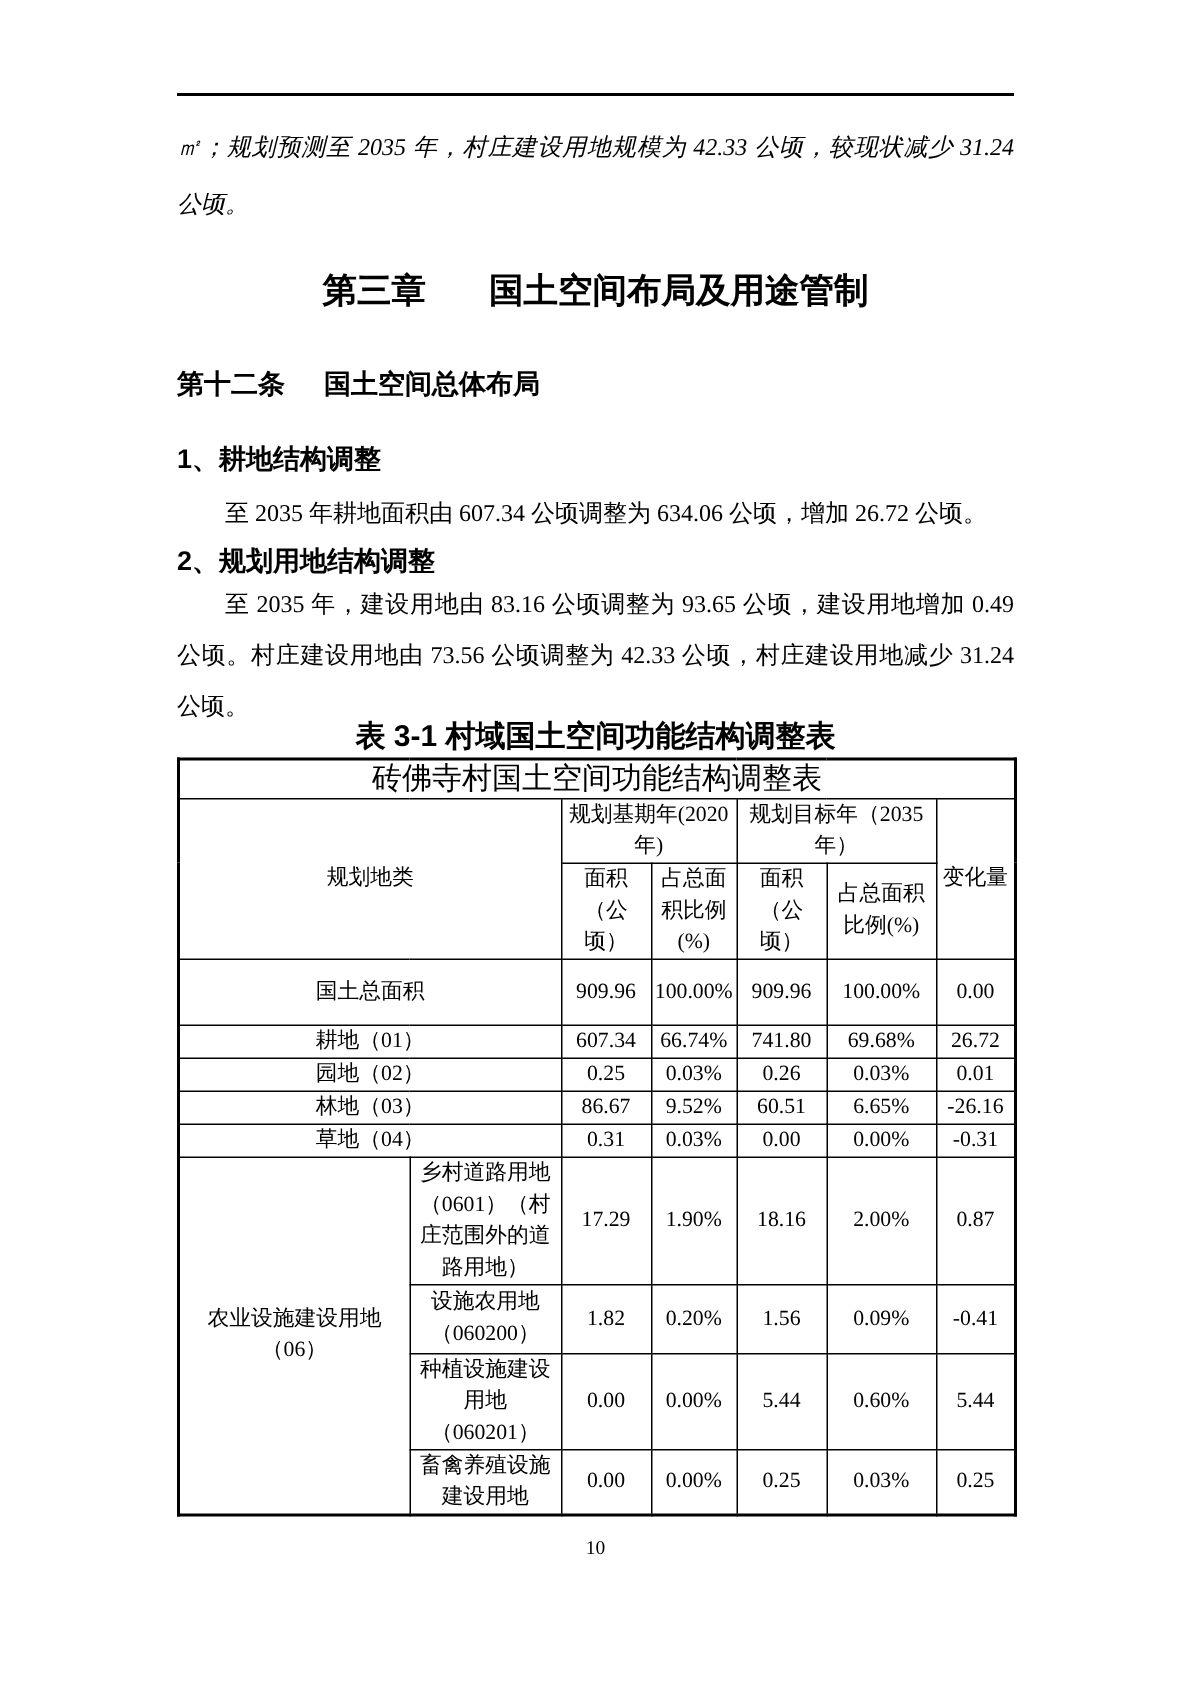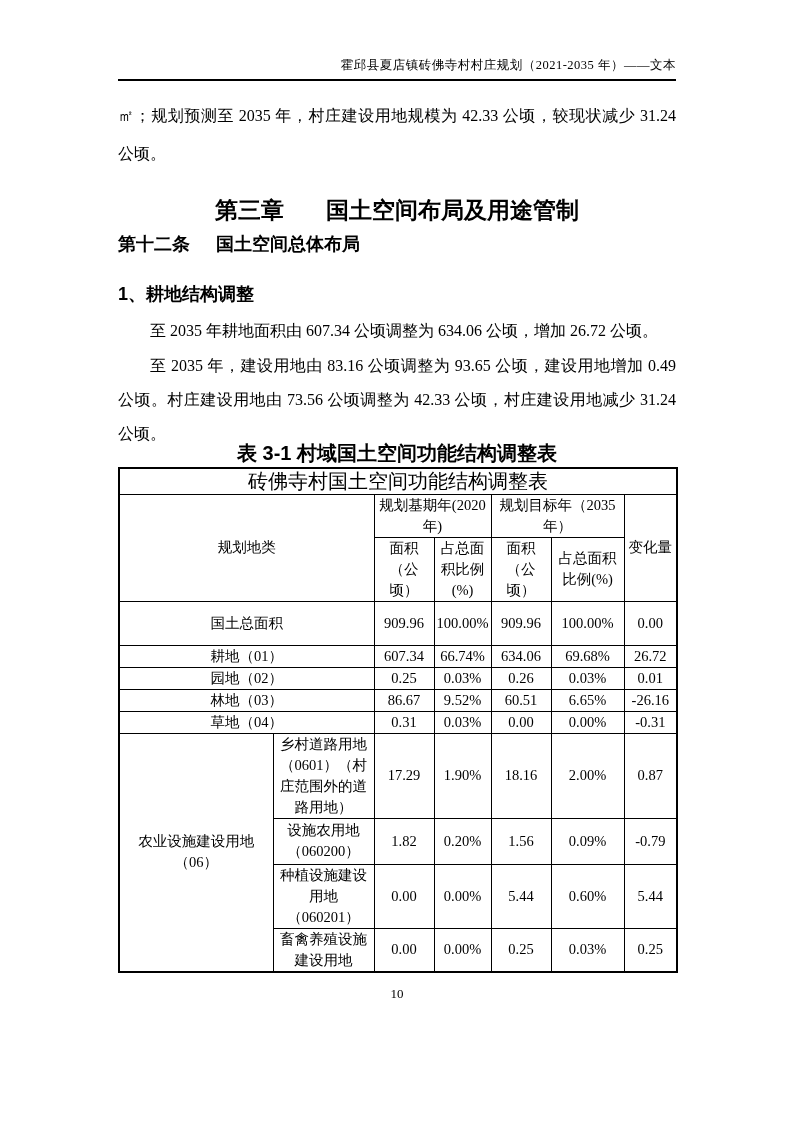--- a/index.html
+++ b/index.html
@@ -16,29 +16,29 @@
   
   .header { padding-top: 57px; }
   .header-text {
     font-size: 12.5px; line-height: 17px; text-align: right;
     letter-spacing: 0.5px;
   }
   .header-rule { border-bottom: 2px solid #000; margin-top: 5px; }
 
   
   .para { font-size: 16px; text-align: justify; }
-  .p-intro { margin-top: 16px; line-height: 38px; }
+  .p-intro { margin-top: 16px; line-height: 38px; font-style: italic; }
   .p-single { margin-top: 7px; line-height: 35px; text-indent: 2em; }
   .p-multi { margin-top: 1px; line-height: 34px; text-indent: 2em; }
 
   
   .hei { font-family: "Liberation Sans", "DejaVu Sans", sans-serif; font-weight: bold; }
   .chapter { margin-top: 19px; font-size: 23px; line-height: 36px; text-align: center; }
   .chapter .num { margin-right: 42px; font-family: Liberation Mono, monospace; }
-  .section { font-size: 18px; line-height: 28px; }
+  .section { margin-top: 29px; font-size: 18px; line-height: 28px; }
   .section .num { margin-right: 26px; }
   .sub-heading { margin-top: 24px; font-size: 18px; line-height: 24px; }
 
   
   .caption { margin: -8px 0 4px 0; font-size: 20px; line-height: 20px; text-align: center; }
 
   
   table.land-table {
     width: 558px;
     border-collapse: collapse;
@@ -66,33 +66,33 @@
 
   
   .page-number { margin-top: 13px; text-align: center; font-size: 13px; }
 </style>
 </head>
 <body>
 
 <div class="content">
 
   <div class="header">
-    <div class="header-text">霍邱县夏店镇砖佛寺村村庄规划（2021-2035 年）——文本</div>
     <div class="header-rule"></div>
   </div>
 
   <p class="para p-intro">㎡；规划预测至 2035 年，村庄建设用地规模为 42.33 公顷，较现状减少 31.24 公顷。</p>
 
   <h1 class="hei chapter"><span class="num">第三章</span><span>国土空间布局及用途管制</span></h1>
 
   <h2 class="hei section"><span class="num">第十二条</span><span>国土空间总体布局</span></h2>
 
   <h3 class="hei sub-heading">1、耕地结构调整</h3>
   <p class="para p-single">至 2035 年耕地面积由 607.34 公顷调整为 634.06 公顷，增加 26.72 公顷。</p>
 
+  <h3 class="hei sub-heading" style="margin-top:2px">2、规划用地结构调整</h3>
   <p class="para p-multi">至 2035 年，建设用地由 83.16 公顷调整为 93.65 公顷，建设用地增加 0.49 公顷。村庄建设用地由 73.56 公顷调整为 42.33 公顷，村庄建设用地减少 31.24 公顷。</p>
 
   <div class="hei caption">表 3-1 村域国土空间功能结构调整表</div>
 
   <table class="land-table">
     <colgroup>
       <col style="width:154px">
         <col style="width:101px">
       <col style="width:60px">
         <col style="width:57px">
@@ -122,21 +122,21 @@
         <td class="num">909.96</td>
         <td class="num">100.00%</td>
         <td class="num">909.96</td>
         <td class="num">100.00%</td>
         <td class="num">0.00</td>
       </tr>
       <tr class="h22">
         <td colspan="2">耕地（01）</td>
         <td class="num">607.34</td>
         <td class="num">66.74%</td>
-        <td class="num">634.06</td>
+        <td class="num">741.80</td>
         <td class="num">69.68%</td>
         <td class="num">26.72</td>
       </tr>
       <tr class="h22">
         <td colspan="2">园地（02）</td>
         <td class="num">0.25</td>
         <td class="num">0.03%</td>
         <td class="num">0.26</td>
         <td class="num">0.03%</td>
         <td class="num">0.01</td>
@@ -166,21 +166,21 @@
         <td class="num">18.16</td>
         <td class="num">2.00%</td>
         <td class="num">0.87</td>
       </tr>
       <tr class="h46">
         <td>设施农用地（060200）</td>
         <td class="num">1.82</td>
         <td class="num">0.20%</td>
         <td class="num">1.56</td>
         <td class="num">0.09%</td>
-        <td class="num">-0.79</td>
+        <td class="num">-0.41</td>
       </tr>
       <tr class="h44">
         <td>种植设施建设用地（060201）</td>
         <td class="num">0.00</td>
         <td class="num">0.00%</td>
         <td class="num">5.44</td>
         <td class="num">0.60%</td>
         <td class="num">5.44</td>
       </tr>
       <tr class="h43">

